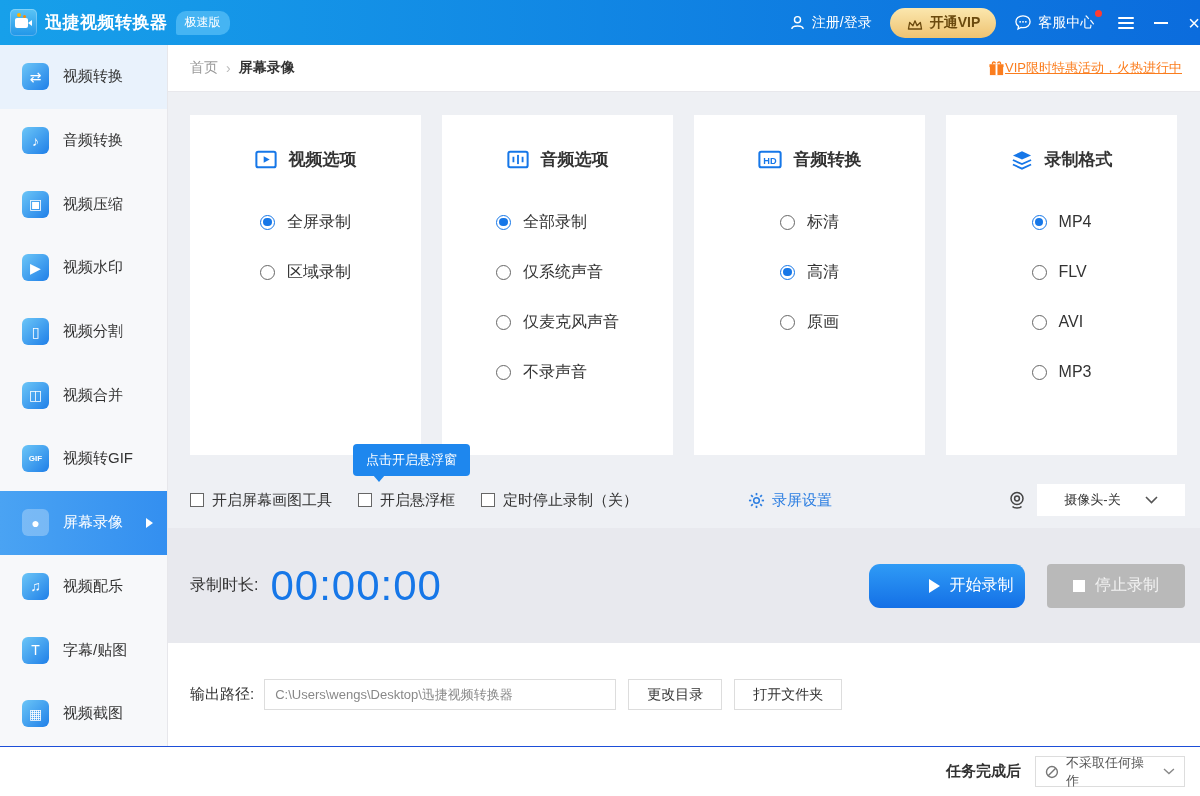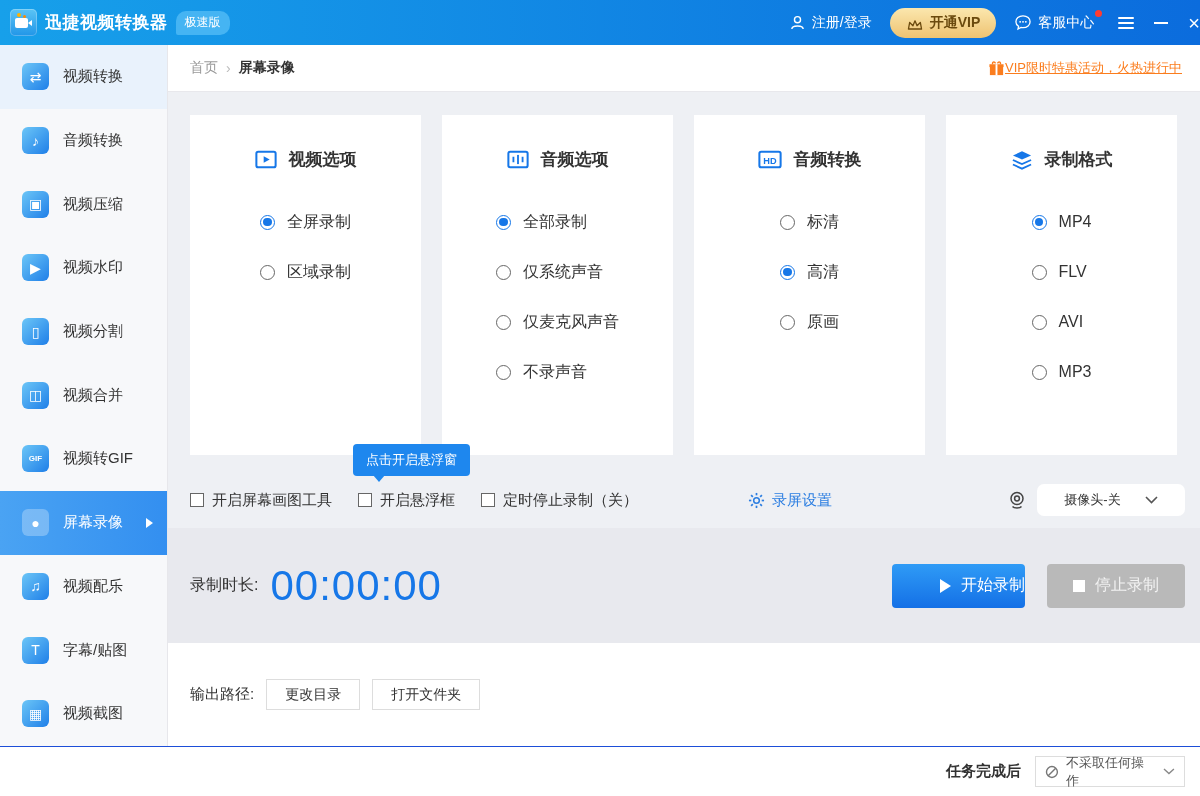--- a/index.html
+++ b/index.html
@@ -57,30 +57,30 @@
   .radio { width:15px; height:15px; border:1.6px solid #666; border-radius:50%; background:#fff; flex-shrink:0; position:relative; }
   .radio.checked { border-color:#1677e8; }
   .radio.checked::after { content:""; position:absolute; left:2.2px; top:2.2px; width:8.4px; height:8.4px; border-radius:50%; background:#1677e8; }
 
   
   .opts-row { margin-top:29px; display:flex; align-items:center; position:relative; }
   .chk { display:flex; align-items:center; gap:8px; font-size:15px; color:#333; cursor:pointer; margin-right:26px; }
   .chk-box { width:14px; height:14px; border:1.5px solid #666; background:#fff; flex-shrink:0; }
   .settings-link { display:flex; align-items:center; gap:7px; color:#2a7de1; font-size:15px; cursor:pointer; margin-left:84px; }
   .cam-group { margin-left:auto; display:flex; align-items:center; gap:10px; }
-  .cam-select { width:148px; height:32px; background:#fff; display:flex; align-items:center; justify-content:center; gap:24px; font-size:13px; color:#333; cursor:pointer;border-radius:7px; }
+  .cam-select { width:148px; height:32px; background:#fff; display:flex; align-items:center; justify-content:center; gap:24px; font-size:13px; color:#333; cursor:pointer; }
   .tooltip { position:absolute; left:163px; top:-40px; background:#1e87ee; color:#fff; font-size:13px; padding:7px 13px; border-radius:4px; white-space:nowrap; }
   .tooltip::after { content:""; position:absolute; left:20px; bottom:-6px; width:0; height:0; border-left:6px solid transparent; border-right:6px solid transparent; border-top:7px solid #1e87ee; }
 
   
   .timer-sec { height:115px; background:#e8e9ee; display:flex; align-items:center; padding:0 15px 0 22px; }
   .timer-label { font-size:16px; color:#333; }
   .timer-val { font-size:42px; color:#1677e8; margin-left:12px; letter-spacing:1px; font-weight:400; }
   .btns { margin-left:auto; display:flex; gap:22px; }
-  .btn-start { width:133px; height:44px; border:none; border-radius:4px; background:linear-gradient(180deg,#2f9bf6,#1470e6); color:#fff; font-size:16px; display:flex; align-items:center; justify-content:center; gap:10px; cursor:pointer; font-family:inherit;padding-left:48px; }
+  .btn-start { width:156px; height:44px; border:none; border-radius:11px; background:linear-gradient(180deg,#2f9bf6,#1470e6); color:#fff; font-size:16px; display:flex; align-items:center; justify-content:center; gap:10px; cursor:pointer; font-family:inherit;padding-left:48px; }
   .btn-stop { width:138px; height:44px; border:none; border-radius:4px; background:#b9b9b9; color:#f2f2f2; font-size:16px; display:flex; align-items:center; justify-content:center; gap:10px; cursor:default; font-family:inherit; }
   .tri-play { width:0; height:0; border-top:7px solid transparent; border-bottom:7px solid transparent; border-left:11px solid #fff; }
   .sq-stop { width:12px; height:12px; background:#fff; }
 
   
   .out-sec { height:103px; background:#fff; display:flex; align-items:center; padding:0 22px; }
   .out-label { font-size:15px; color:#333; }
   .out-input { width:352px; height:31px; border:1px solid #ddd; margin-left:10px; padding:0 10px; font-size:13px; color:#888; font-family:inherit; background:#fff; }
   .out-btn { height:31px; border:1px solid #ddd; background:#fff; font-size:14px; color:#333; padding:0 18px; margin-left:12px; cursor:pointer; font-family:inherit; }
 
@@ -371,20 +371,21 @@
         </button>
         <button class="btn-stop">
           <span class="sq-stop"></span>
           <span>停止录制</span>
         </button>
       </div>
     </div>
 
     <div class="out-sec">
       <span class="out-label">输出路径:</span>
+      <input class="out-input" type="text" value="C:\Users\wengs\Desktop\迅捷视频转换器" style="">
       <button class="out-btn">更改目录</button>
       <button class="out-btn">打开文件夹</button>
     </div>
   </div>
 </div>
 
 <div class="footer">
   <span class="after-label">任务完成后</span>
   <div class="action-select">
     <svg width="14" height="14" viewBox="0 0 14 14">

